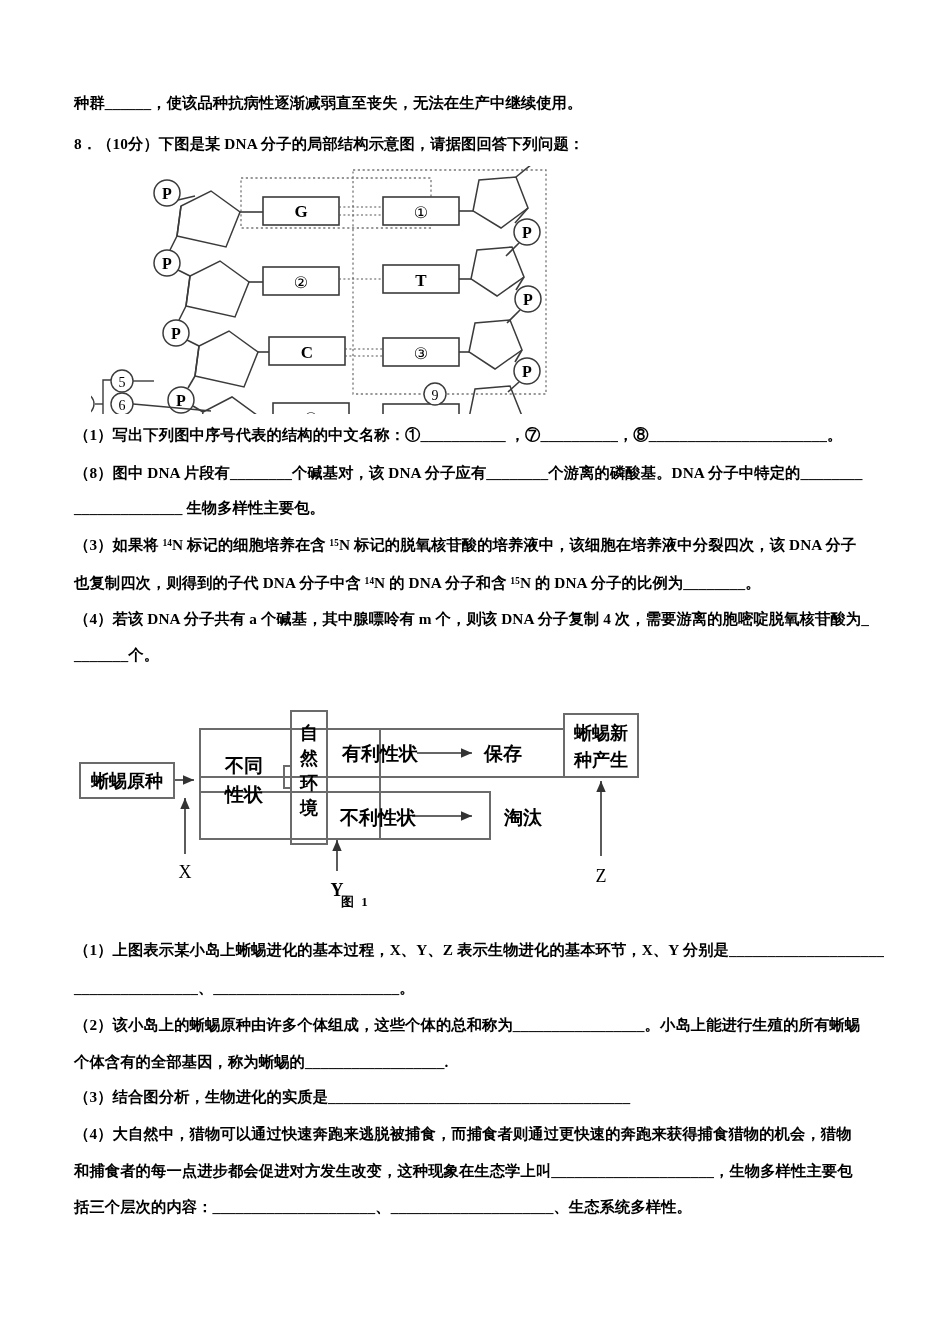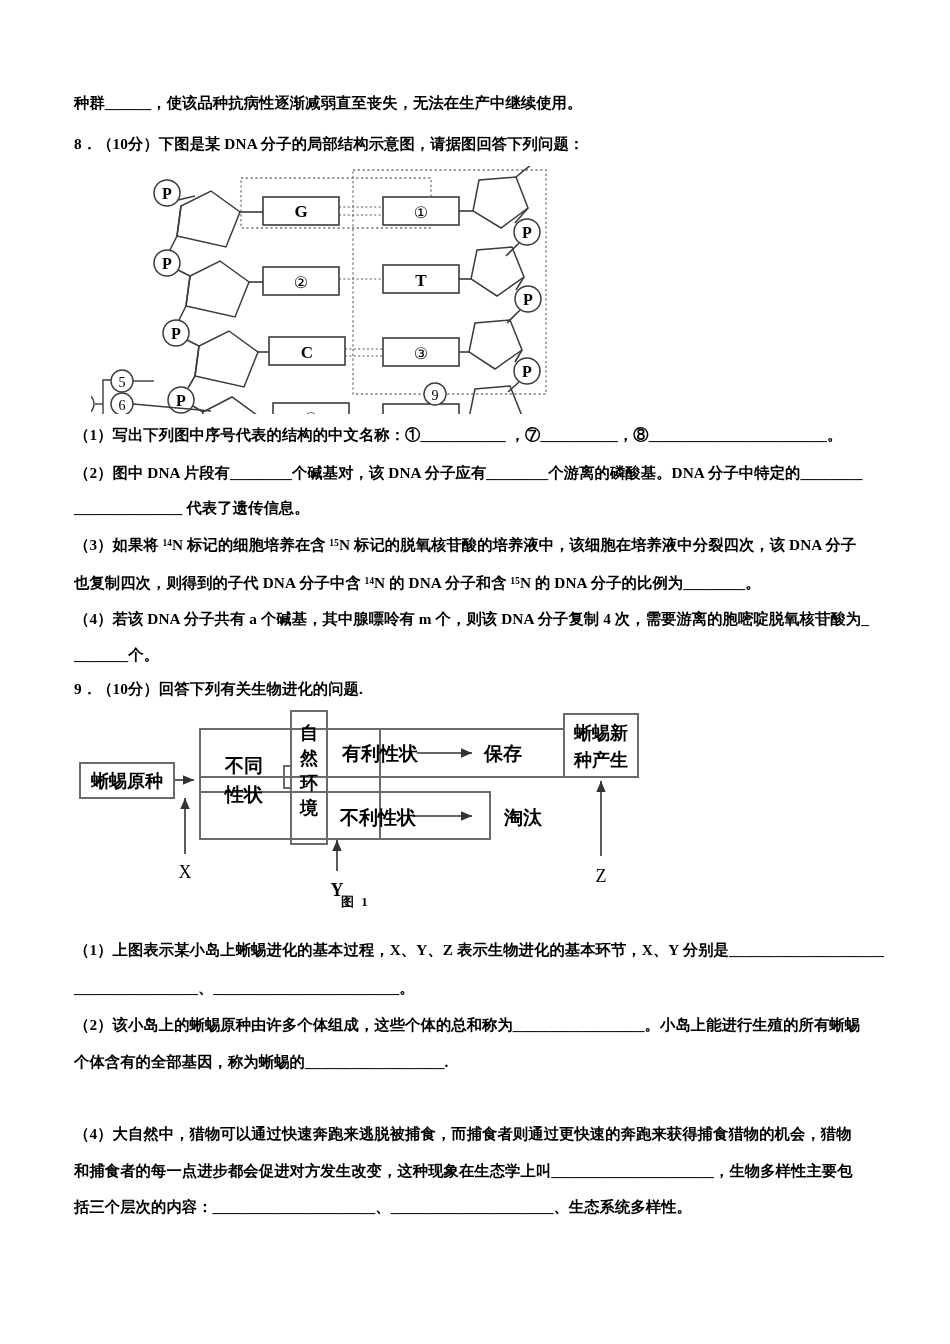--- a/index.html
+++ b/index.html
@@ -198,30 +198,29 @@
 
       <g>
         <circle cx="344" cy="228" r="11" fill="#fff" stroke="#3b3b3b" stroke-width="1.4"></circle>
         <text x="344" y="234" font-family="'Liberation Serif',serif" font-size="14" fill="#000" text-anchor="middle">9</text>
       </g>
     </svg>
   </div>
 
   <div class="txt" style="left:38px; top:424px;">（1）写出下列图中序号代表的结构的中文名称：①___________ ，⑦__________，⑧_______________________。</div>
 
-  <div class="txt" style="left:38px; top:462px;">（2）图中 DNA 片段有________个碱基对，该 DNA 分子应有________个游离的磷酸基。DNA 分子中特定的________</div>
-  <div class="txt" style="left:38px; top:497px;">______________ 代表了遗传信息。</div>
+  <div class="txt" style="left:38px; top:462px;">（8）图中 DNA 片段有________个碱基对，该 DNA 分子应有________个游离的磷酸基。DNA 分子中特定的________</div>
+  <div class="txt" style="left:38px; top:497px;">______________ 生物多样性主要包。</div>
 
   <div class="txt" style="left:38px; top:534px;">（3）如果将 ¹⁴N 标记的细胞培养在含 ¹⁵N 标记的脱氧核苷酸的培养液中，该细胞在培养液中分裂四次，该 DNA 分子</div>
   <div class="txt" style="left:38px; top:572px;">也复制四次，则得到的子代 DNA 分子中含 ¹⁴N 的 DNA 分子和含 ¹⁵N 的 DNA 分子的比例为________。</div>
 
   <div class="txt" style="left:38px; top:608px;text-align:center;">（4）若该 DNA 分子共有 a 个碱基，其中腺嘌呤有 m 个，则该 DNA 分子复制 4 次，需要游离的胞嘧啶脱氧核苷酸为_</div>
   <div class="txt" style="left:38px; top:644px;">_______个。</div>
 
-  <div class="txt" style="left:38px; top:678px;">9．（10分）回答下列有关生物进化的问题.</div>
 
   <div id="evo-figure">
     <svg width="600" height="215" viewBox="0 0 600 215" xmlns="http://www.w3.org/2000/svg">
       <defs>
         <marker id="arrow" markerWidth="8" markerHeight="8" refX="7" refY="3" orient="auto" markerUnits="strokeWidth">
           <path d="M0,0 L7,3 L0,6 z" fill="#333"></path>
         </marker>
       </defs>
 
       <g stroke="#6b6b6b" stroke-width="2" fill="none">
@@ -283,18 +282,19 @@
   </div>
 
   <div class="fig-caption" style="left:305px; top:893px;">图 1</div>
 
   <div class="txt" style="left:38px; top:939px;font-family:Liberation Serif, serif;">（1）上图表示某小岛上蜥蜴进化的基本过程，X、Y、Z 表示生物进化的基本环节，X、Y 分别是____________________</div>
   <div class="txt" style="left:38px; top:977px;">________________、________________________。</div>
 
   <div class="txt" style="left:38px; top:1014px;">（2）该小岛上的蜥蜴原种由许多个体组成，这些个体的总和称为_________________。小岛上能进行生殖的所有蜥蜴</div>
   <div class="txt" style="left:38px; top:1051px;">个体含有的全部基因，称为蜥蜴的__________________.</div>
 
+  <div class="txt" style="left:38px; top:1086px;">（3）结合图分析，生物进化的实质是_______________________________________</div>
 
   <div class="txt" style="left:38px; top:1123px;">（4）大自然中，猎物可以通过快速奔跑来逃脱被捕食，而捕食者则通过更快速的奔跑来获得捕食猎物的机会，猎物</div>
   <div class="txt" style="left:38px; top:1160px;">和捕食者的每一点进步都会促进对方发生改变，这种现象在生态学上叫_____________________，生物多样性主要包</div>
   <div class="txt" style="left:38px; top:1196px;">括三个层次的内容：_____________________、_____________________、生态系统多样性。</div>
 
 </div>
 
 </body></html>

